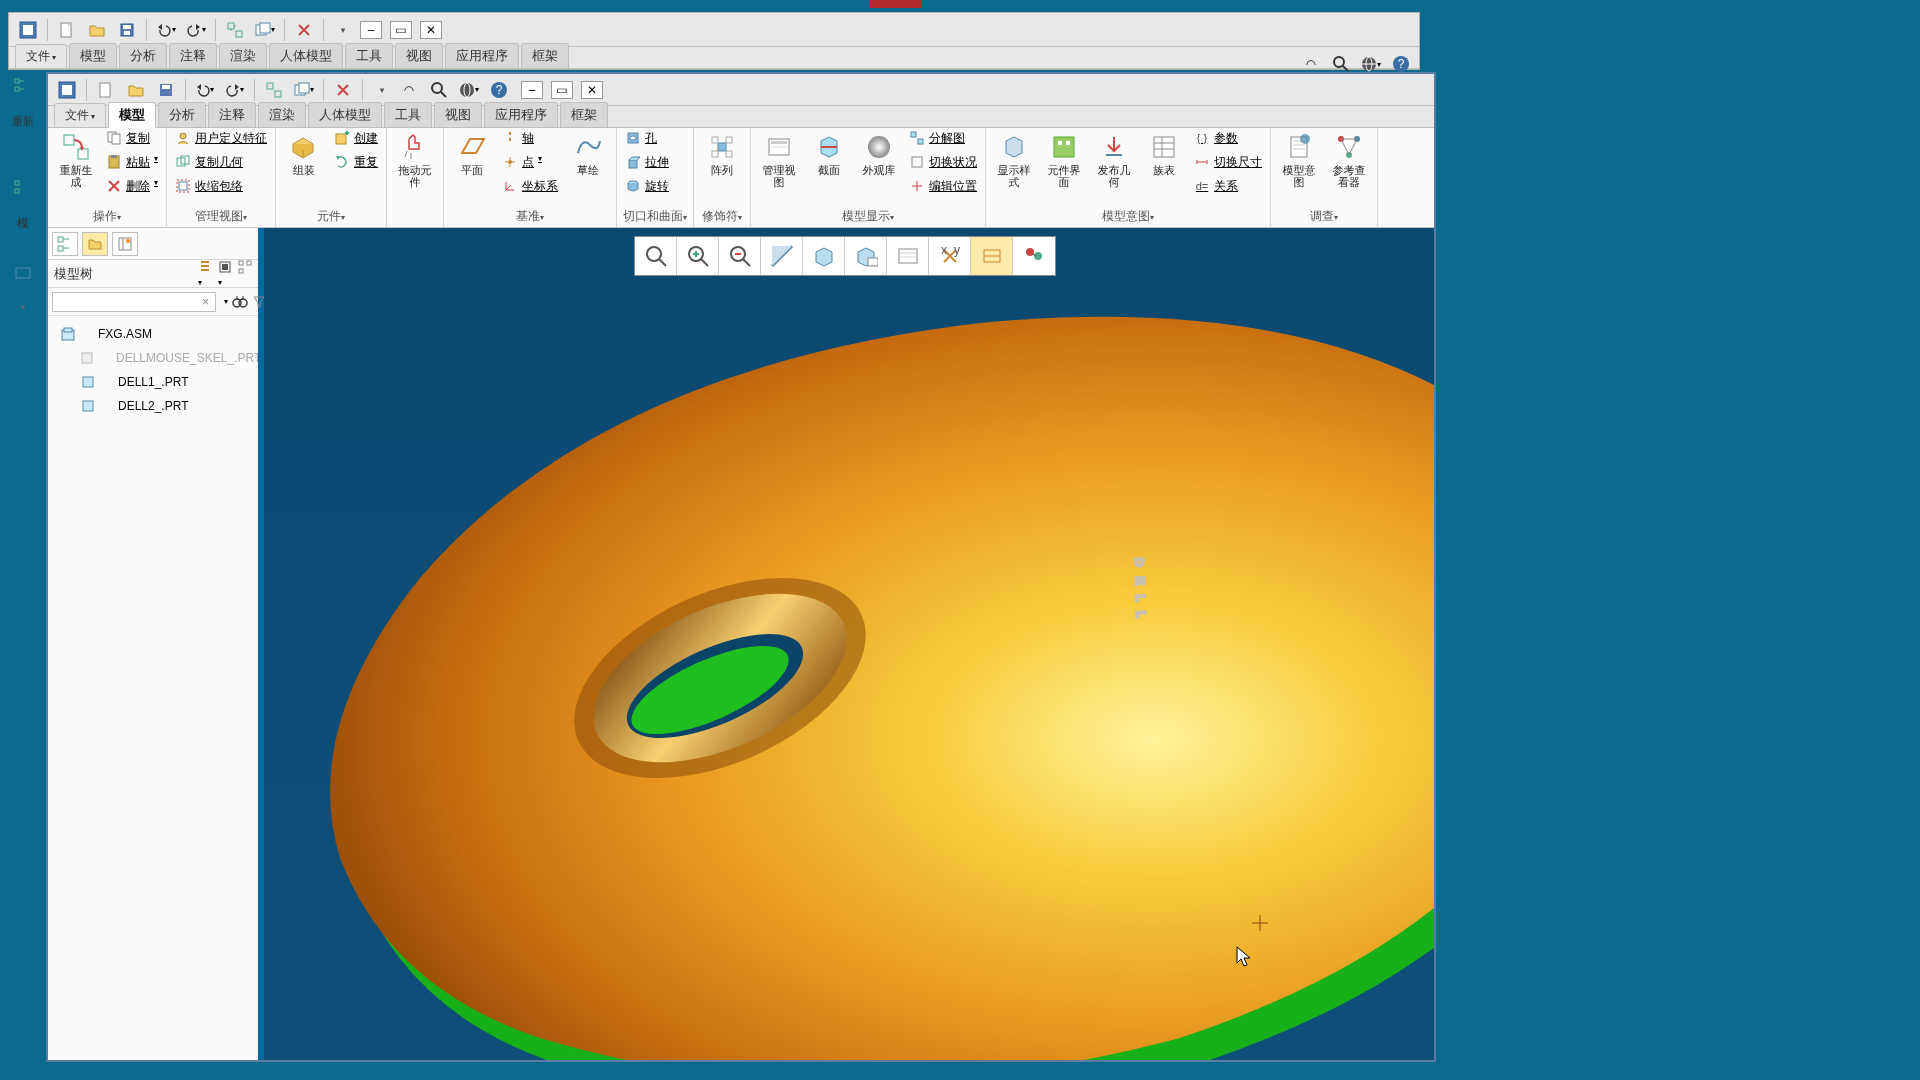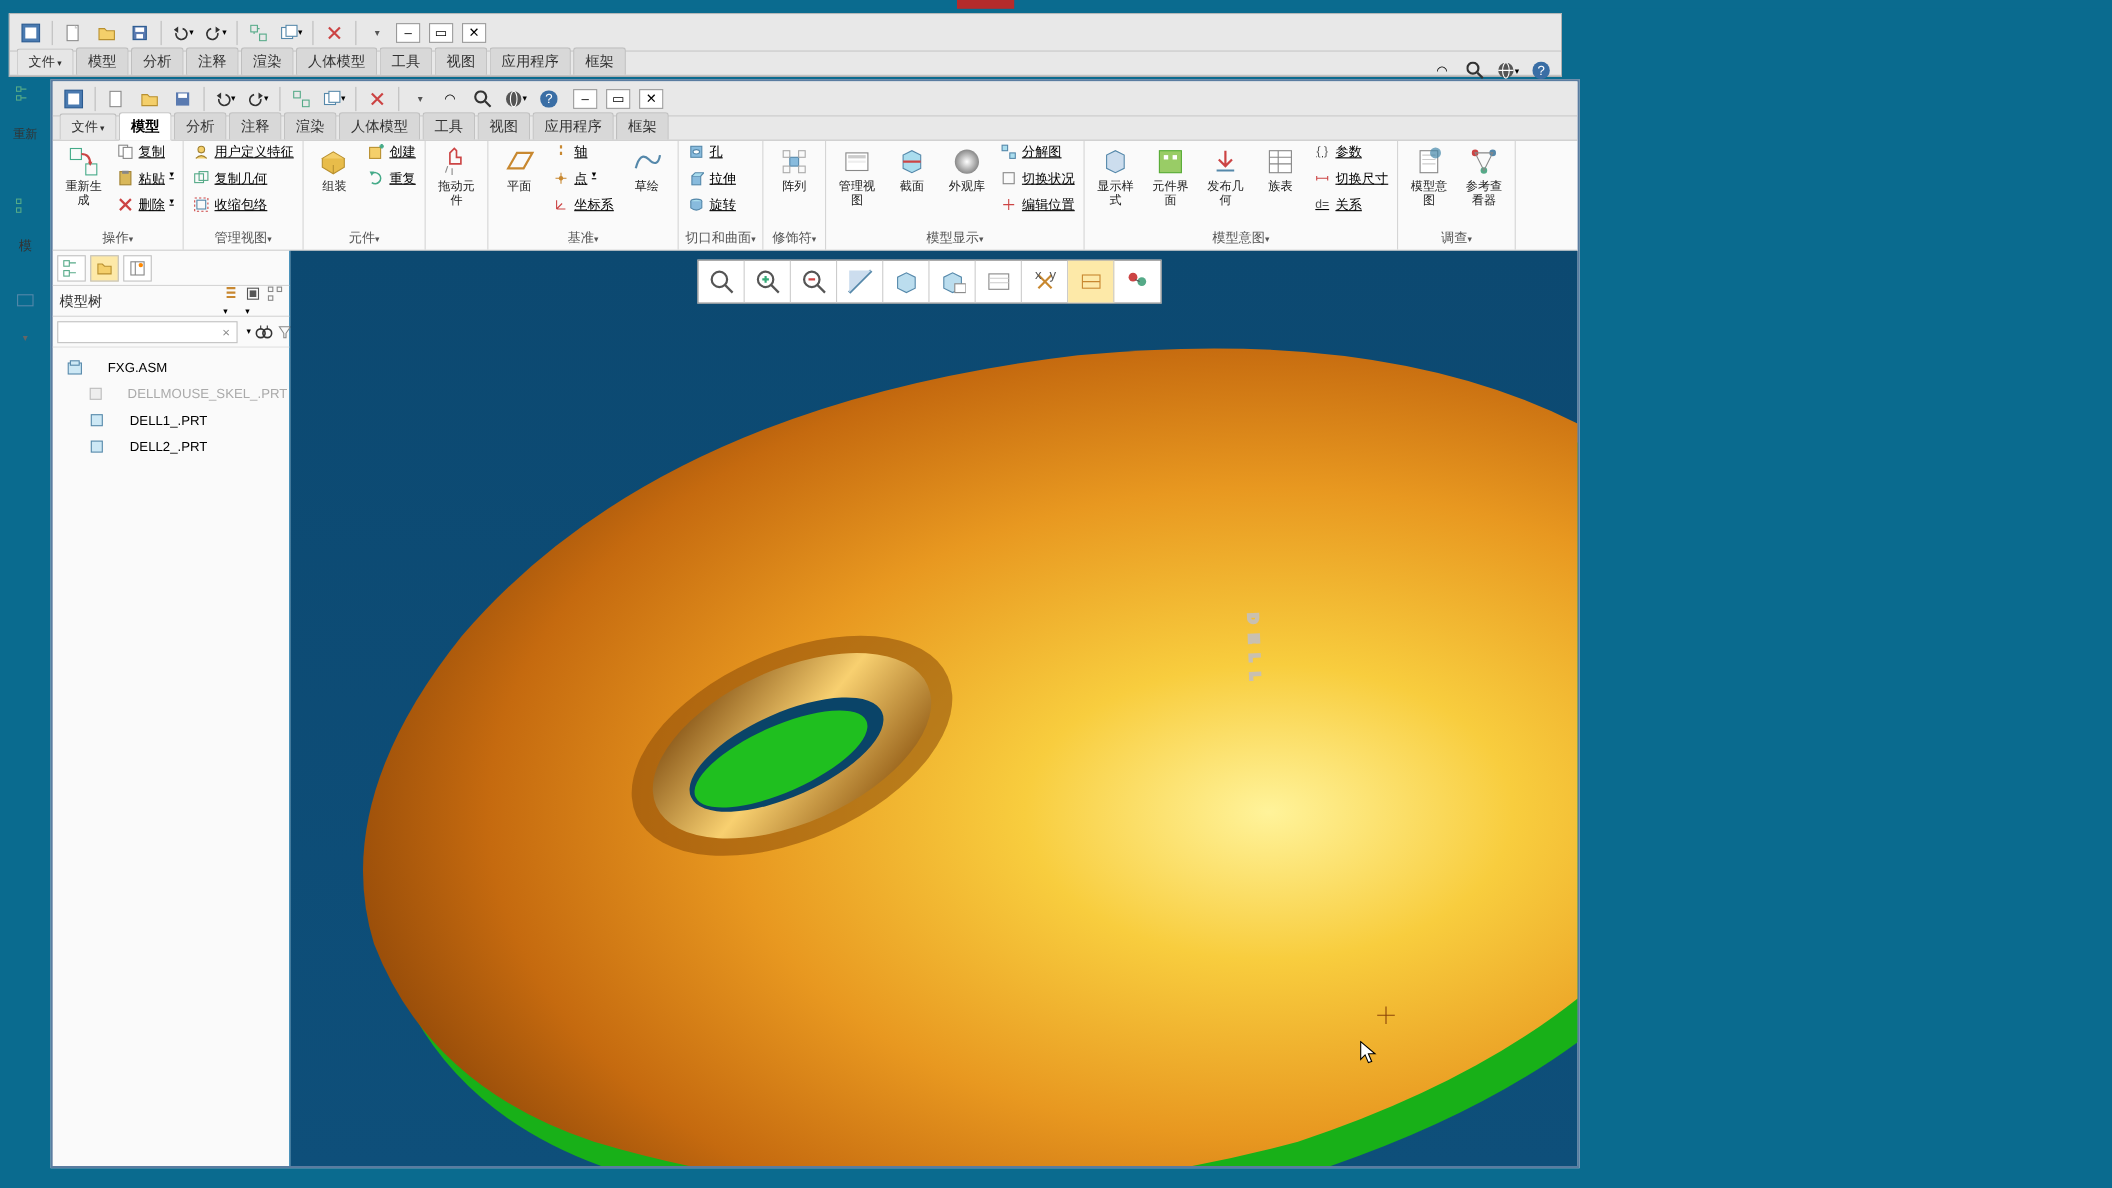--- a/index.html
+++ b/index.html
@@ -36,21 +36,21 @@
 .ribbon-group .glabel { text-align: center; color: #555; font-size: 11px; padding: 2px 0; cursor: default; }
 .ribbon-group .glabel .drop { font-size: 8px; }
 .rbtn-big { display: flex; flex-direction: column; align-items: center; gap: 2px; width: 44px; cursor: pointer; padding: 2px; }
 .rbtn-big .ic { width: 30px; height: 30px; display: flex; align-items: center; justify-content: center; }
 .rbtn-big .lbl { text-align: center; font-size: 11px; line-height: 12px; color: #222; }
 .rbtn-sm { display: flex; align-items: flex-start; gap: 4px; height: 22px; cursor: pointer; padding: 0 2px; white-space: nowrap; text-decoration: underline; }
 .rbtn-sm .ic { width: 16px; height: 16px; display: flex; align-items: center; justify-content: center; }
 .rcol { display: flex; flex-direction: column; gap: 2px; }
 
 .clientarea { display: flex; height: calc(100% - 32px - 22px - 100px); }
-.treepanel { width: 216px; background: #fafafa; border-right: 1px solid #0369a1; display: flex; flex-direction: column; }
+.treepanel { width: 216px; background: #fafafa; border-right: 6px solid #0369a1; display: flex; flex-direction: column; }
 .tree-toolbar { height: 32px; border-bottom: 1px solid #d5d5d5; display: flex; align-items: center; padding: 0 4px; gap: 4px; }
 .tree-toolbar .tbtn { width: 26px; height: 24px; border: 1px solid #c0c0c0; background: #fff; display: flex; align-items: center; justify-content: center; cursor: pointer; }
 .tree-header { height: 28px; display: flex; align-items: center; justify-content: space-between; padding: 0 6px; border-bottom: 1px solid #d5d5d5; }
 .tree-header .lbl { font-size: 13px; color: #333; }
 .tree-header .icons { display: flex; gap: 6px; }
 .tree-search { height: 28px; display: flex; align-items: center; padding: 0 4px; gap: 4px; border-bottom: 1px solid #e0e0e0; }
 .tree-search input { flex: 1; height: 20px; border: 1px solid #c0c0c0; padding: 0 16px 0 4px; font-size: 11px; }
 .tree-search .clr { position: relative; left: -18px; color: #888; cursor: pointer; width: 0; }
 .tree-list { flex: 1; padding: 6px 2px; overflow: auto; }
 .tree-item { display: flex; align-items: center; gap: 22px; padding: 4px 4px 4px 10px; cursor: pointer; }

